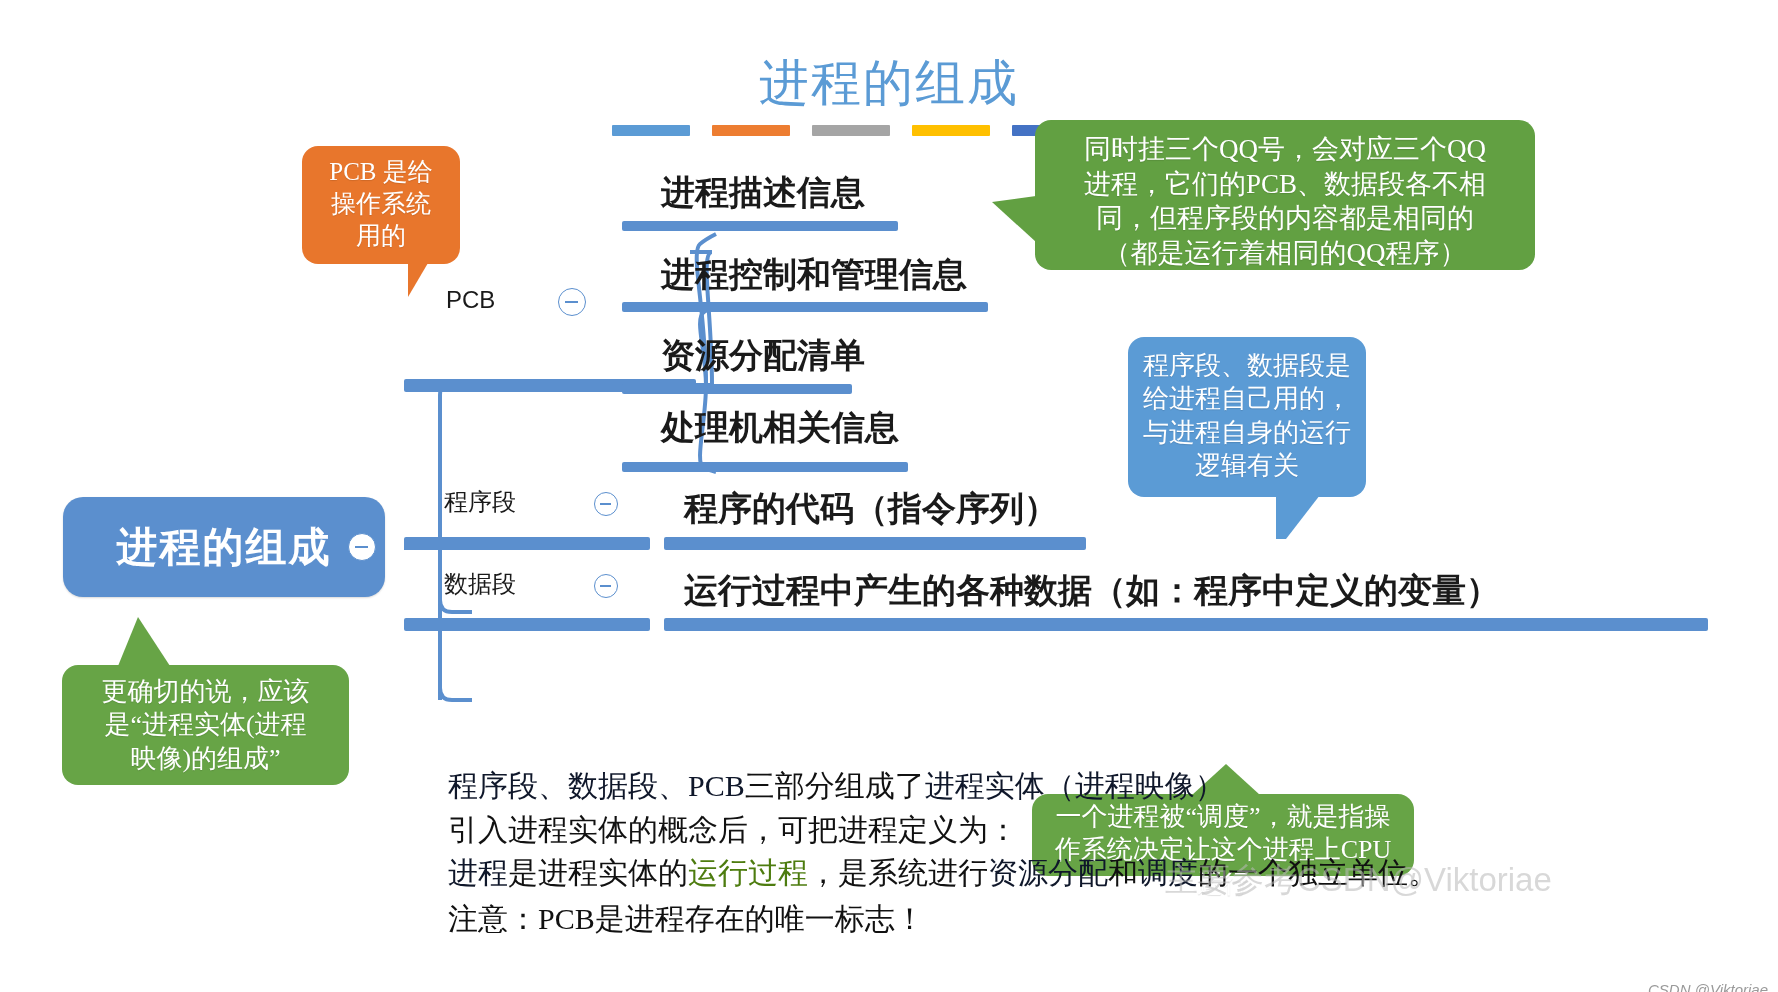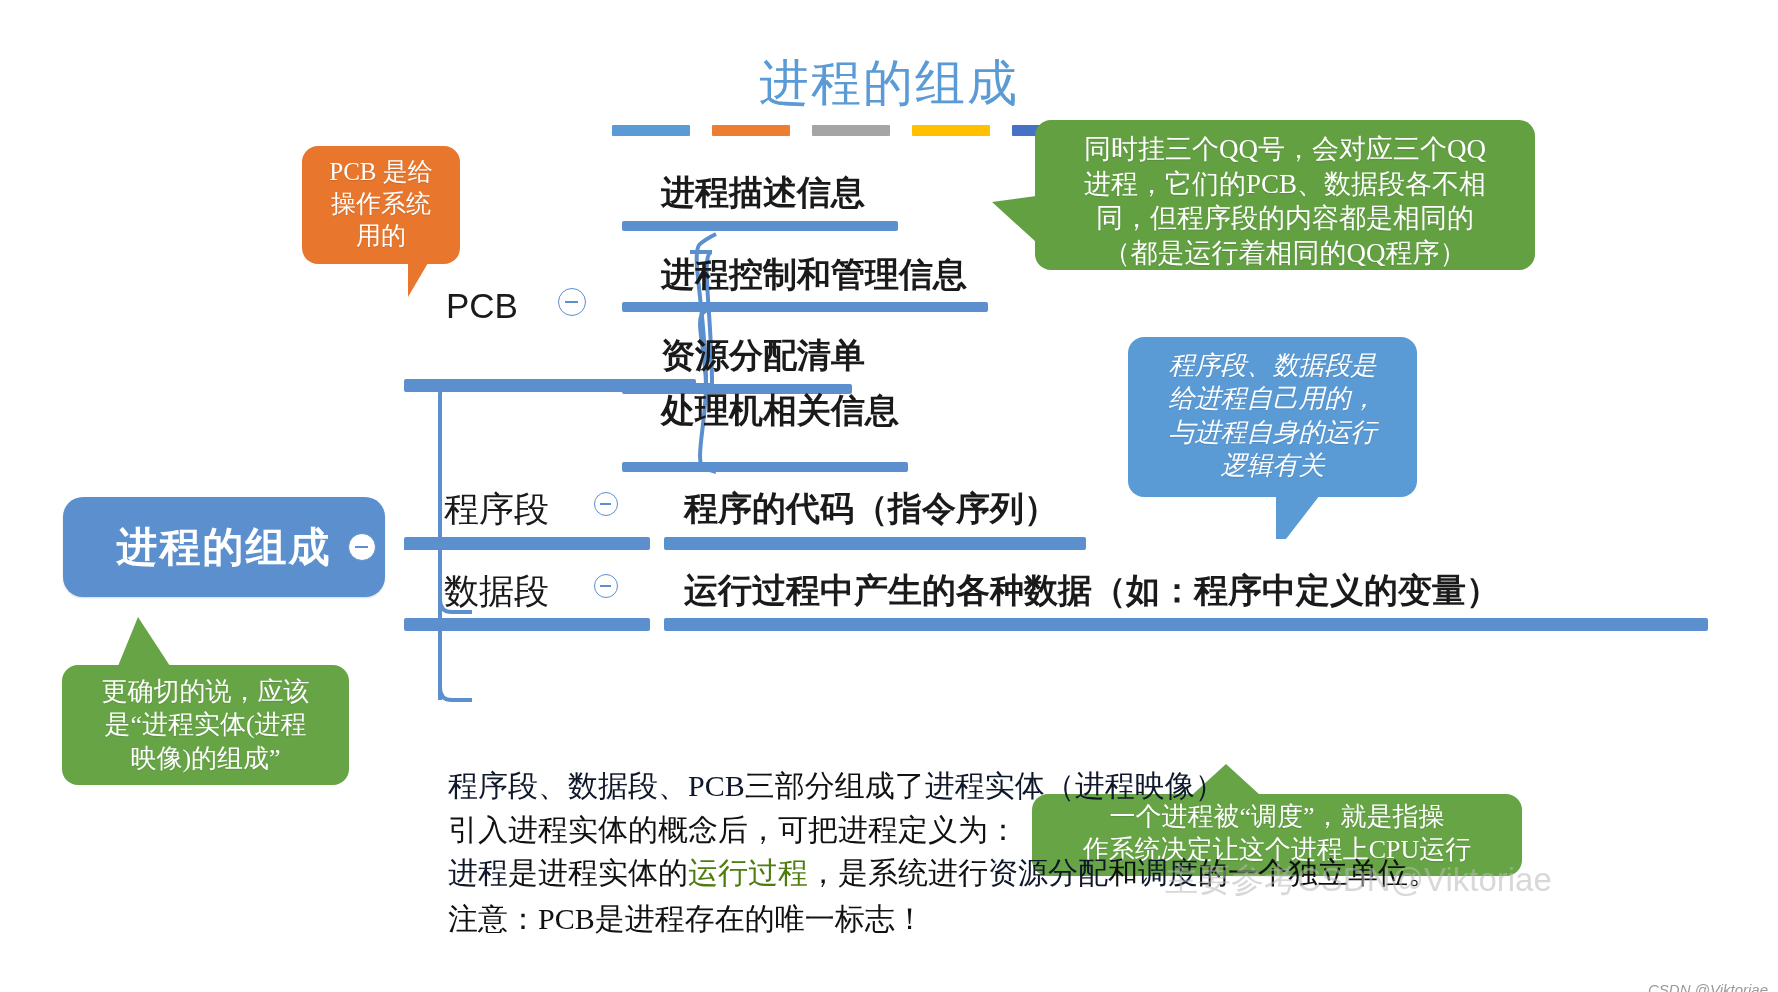--- a/index.html
+++ b/index.html
@@ -74,21 +74,21 @@
     box-shadow: 0 1px 2px rgba(0,0,0,.15);
   }
 
   .mnode {
     position: absolute;
     font-size: 34px;
     color: #1a1a1a;
     white-space: nowrap;
     font-weight: 500;
   }
-  .mnode.big { font-size: 35px; text-align: right; }
+  .mnode.big { font-size: 24px; text-align: right; }
   .mnode.leaf { font-size: 34px; font-weight: 600; }
 
   .bar {
     position: absolute;
     height: 10px;
     background: #5b8fce;
     border-radius: 2px;
   }
   .bar.thick { height: 13px; }
 
@@ -154,25 +154,24 @@
   }
   .co-green-top .tail {
     left: -43px; top: 76px;
     border-right: 44px solid #62a042;
     border-top: 6px solid transparent;
     border-bottom: 40px solid transparent;
   }
 
   .co-blue {
     left: 1128px; top: 325px;
-    width: 289px; height: 160px;
+    width: 238px; height: 160px;
     background: #5b9bd5;
     font-size: 26px;
     padding: 12px 10px 0 10px;
-    font-style: italic;
   }
   .co-blue .tail {
     left: 148px; top: 158px;
     border-left: 10px solid #5b9bd5;
     border-right: 34px solid transparent;
     border-top: 44px solid #5b9bd5;
     border-bottom: 0;
     width: 0; height: 0;
     background: transparent;
   }
@@ -187,21 +186,21 @@
   }
   .co-green-left .tail {
     left: 56px; top: -48px;
     border-bottom: 49px solid #67a446;
     border-left: 20px solid transparent;
     border-right: 32px solid transparent;
   }
 
   .co-green-bottom {
     left: 1032px; top: 782px;
-    width: 490px; height: 82px;
+    width: 382px; height: 82px;
     background: #67a446;
     font-size: 26px;
     padding: 6px 10px 0 10px;
   }
   .co-green-bottom .tail {
     left: 160px; top: -30px;
     border-bottom: 31px solid #67a446;
     border-left: 34px solid transparent;
     border-right: 34px solid transparent;
   }
@@ -310,21 +309,21 @@
 
   <div class="mnode leaf" style="left:661px; top:158px;">进程描述信息</div>
   <div class="bar" style="left:622px; top:209px; width:276px;"></div>
 
   <div class="mnode leaf" style="left:661px; top:240px;">进程控制和管理信息</div>
   <div class="bar" style="left:622px; top:290px; width:366px;"></div>
 
   <div class="mnode leaf" style="left:661px; top:321px;">资源分配清单</div>
   <div class="bar" style="left:622px; top:372px; width:230px;"></div>
 
-  <div class="mnode leaf" style="left:661px; top:376px;">处理机相关信息</div>
+  <div class="mnode leaf" style="left:661px; top:393px;">处理机相关信息</div>
   <div class="bar" style="left:622px; top:450px; width:286px;"></div>
 
   <div class="mnode big" style="left:444px; top:474px;">程序段</div>
   <div class="bar thick" style="left:404px; top:525px; width:246px;"></div>
   <div class="collapse sm" style="left:594px; top:480px;"></div>
 
   <div class="mnode leaf" style="left:684px; top:474px;">程序的代码（指令序列）</div>
   <div class="bar thick" style="left:664px; top:525px; width:422px;"></div>
 
   <div class="mnode big" style="left:444px; top:556px;">数据段</div>

